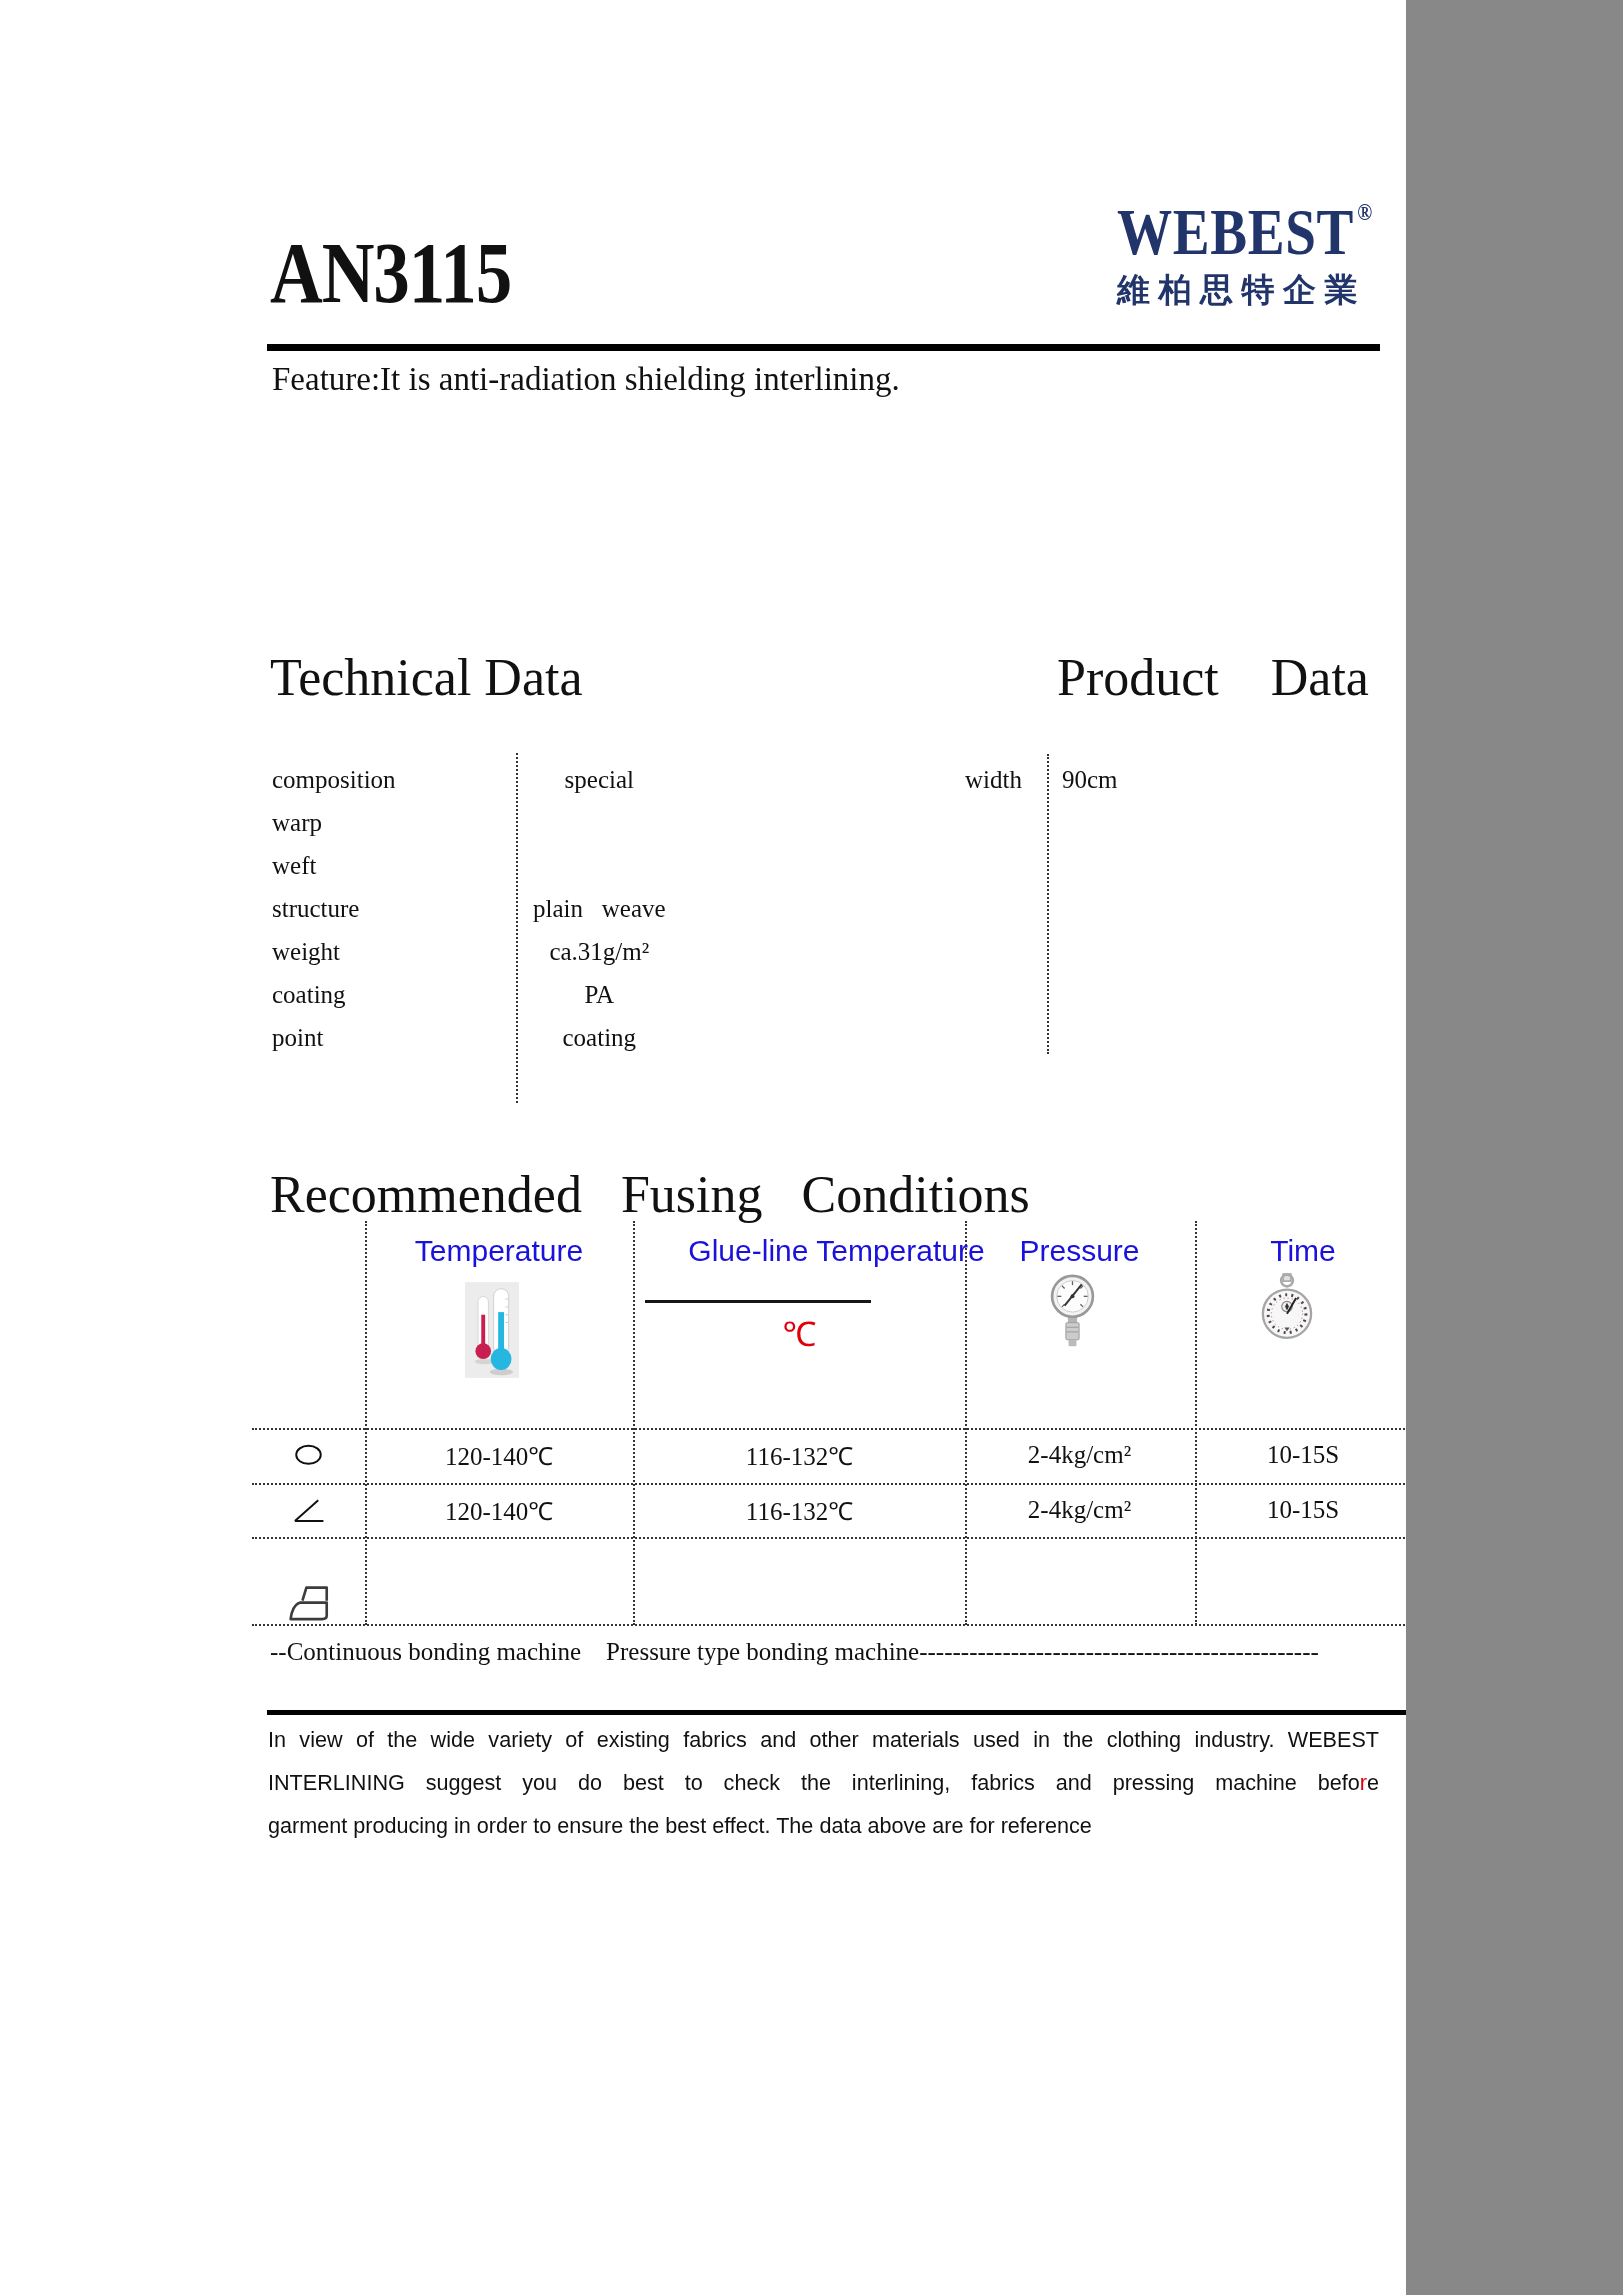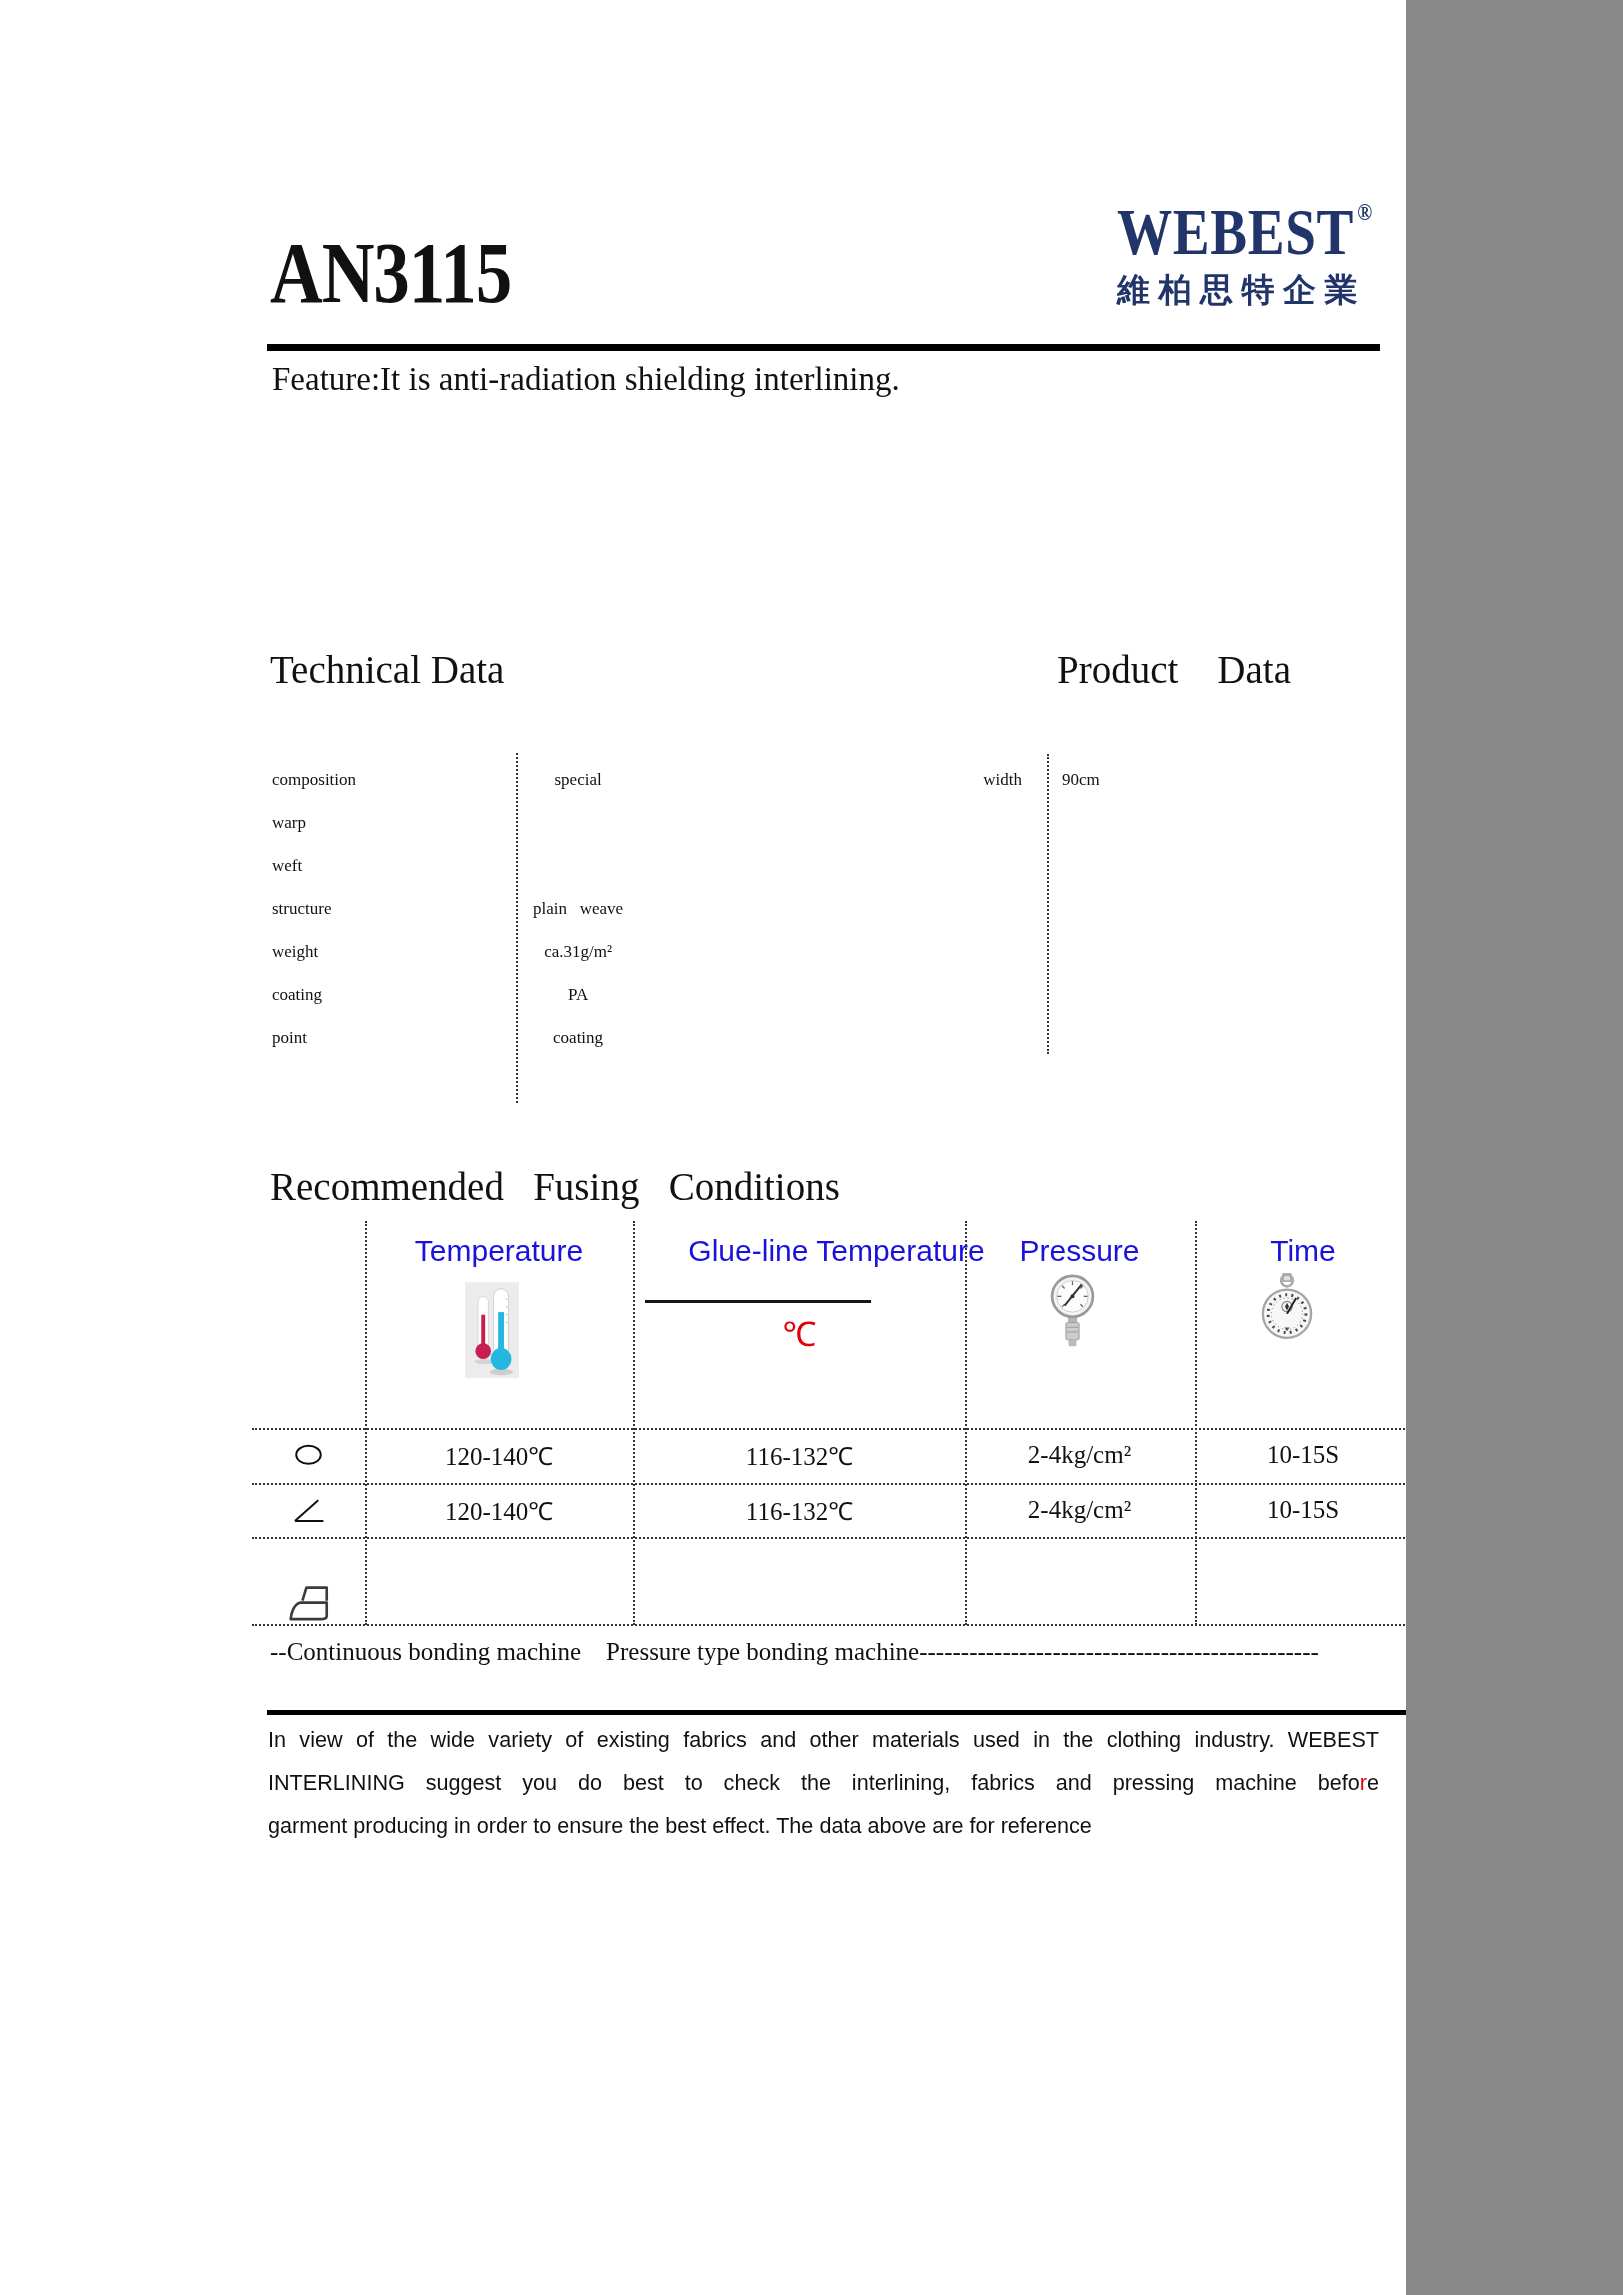--- a/index.html
+++ b/index.html
@@ -13,22 +13,22 @@
           transform:scaleX(.85);transform-origin:left top;line-height:1;}
   .logo{left:1117px;top:200px;width:275px;text-align:left;color:var(--navy);}
   .logo-brand-row{transform:scaleX(.85);transform-origin:left top;white-space:nowrap;line-height:1;}
   .logo-brand{font-size:65px;font-weight:bold;letter-spacing:0.7px;}
   .logo-reg{font-size:23.6px;font-weight:bold;display:inline-block;transform:translateY(-34px);margin-left:3.9px;}
   .logo-cn{font-size:33px;font-weight:bold;letter-spacing:8.5px;margin-top:2.6px;white-space:nowrap;
            font-family:"Liberation Sans",sans-serif;}
   .rule-top{left:267px;top:344px;width:1113px;height:6.5px;background:#000;}
   .rule-bottom{left:267px;top:1710px;width:1140px;height:4.6px;background:#000;}
   .feature{left:272px;top:361px;font-size:33px;}
-  .h2{font-size:39px;line-height:1.1;}
-  .trow{height:43px;line-height:43px;font-size:17px;white-space:pre;}
+  .h2{font-size:52px;line-height:1.1;}
+  .trow{height:43px;line-height:43px;font-size:25px;white-space:pre;}
   .vdot{border-left:2px dotted #333;width:0;}
   .hdot{border-top:2px dotted #333;height:0;}
   .fhead{top:1231px;height:39px;line-height:39px;text-align:center;font-size:30px;
          color:var(--blue);font-family:"Liberation Sans",sans-serif;}
   .fcell{display:flex;align-items:center;justify-content:center;font-size:25px;white-space:pre;}
   .glue-underline{left:645px;top:1300px;width:226px;height:2.6px;background:#161616;}
   .glue-celsius{left:633px;top:1310px;width:333px;text-align:center;font-size:34px;color:var(--red);}
   .caption{left:270px;top:1635px;font-size:25px;line-height:33px;white-space:pre;}
   .footer{left:268px;top:1718px;width:1111px;font-family:"Liberation Sans",sans-serif;font-size:21.6px;}
   .fl{height:43px;line-height:43px;white-space:nowrap;}

